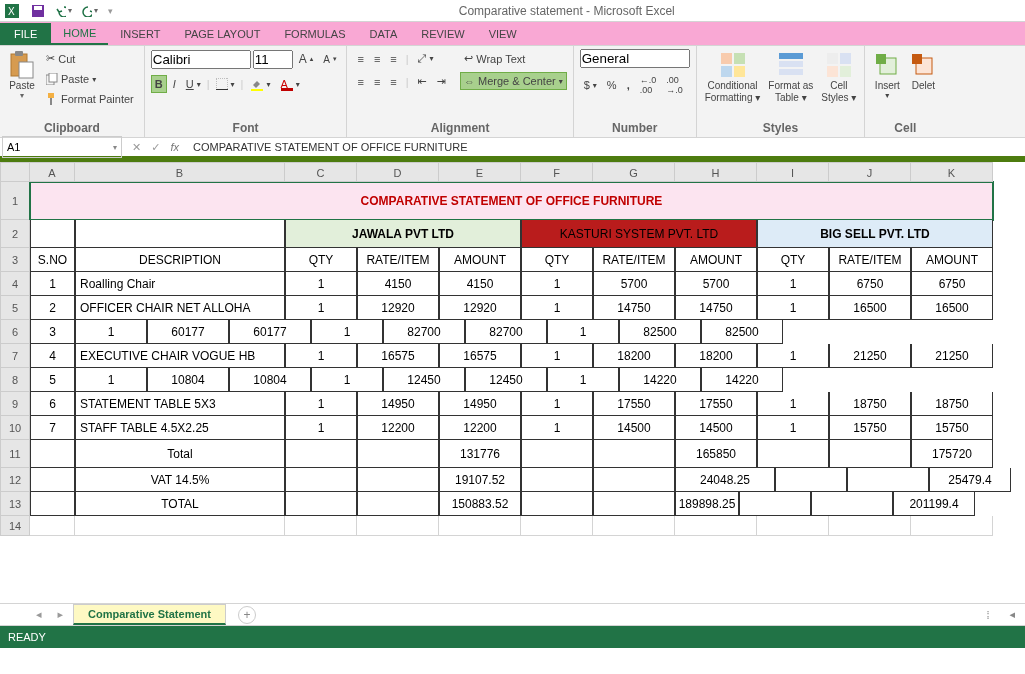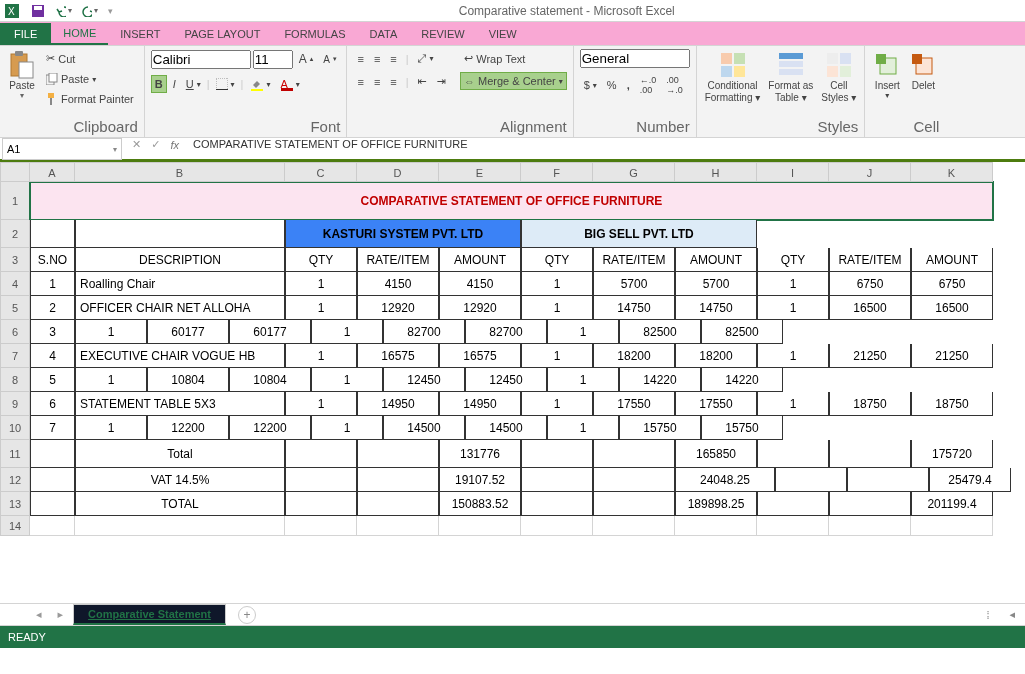--- a/index.html
+++ b/index.html
@@ -11,60 +11,60 @@
 .titlebar .title { flex: 1; text-align: center; color: #666; font-size: 12px; }
 
 .tabs { height: 24px; background: #f9a8d4; display: flex; align-items: center; border-bottom: 1px solid #d4d4d4; }
 .tabs .tab { padding: 4px 12px; font-size: 11px; color: #444; cursor: pointer; text-transform: uppercase; }
 .tabs .tab.file { background: #217346; color: #fff; padding: 5px 14px; }
 .tabs .tab.active { color: #217346; border-bottom: 2px solid #217346; font-weight: 400; }
 
 .ribbon { height: 92px; background: #f3f3f3; border-bottom: 1px solid #d4d4d4; display: flex; }
 .group { border-right: 1px solid #d4d4d4; padding: 3px 6px 2px; display: flex; flex-direction: column; position: relative; }
 .group-content { flex: 1; display: flex; align-items: flex-start; gap: 4px; }
-.group-label { text-align: right; font-size: 15px; color: #666; padding-top: 1px; }
+.group-label { text-align: center; font-size: 12px; color: #666; padding-top: 1px; font-weight: bold; }
 
 .bigbtn { display: flex; flex-direction: column; align-items: center; gap: 1px; padding: 2px; cursor: pointer; }
 .bigbtn .ico { width: 28px; height: 28px; display: flex; align-items: center; justify-content: center; }
 .bigbtn span { font-size: 10px; color: #444; line-height: 1.1; text-align: center; }
 
 .vstack { display: flex; flex-direction: column; gap: 2px; }
 .hstack { display: flex; gap: 2px; align-items: center; }
 .smallbtn { padding: 2px 3px; cursor: pointer; display: inline-flex; align-items: center; gap: 3px; font-size: 11px; color: #444; border: 1px solid transparent; }
 .smallbtn.active-green { background: #a8d08d; border: 1px solid #70ad47; }
 .fontname { width: 100px; }
 .fontsize { width: 40px; }
 
-.namebox-row { height: 24px; border-bottom: 3px solid #4d7c0f; display: flex; align-items: flex-start; }
+.namebox-row { height: 24px; border-bottom: 6px solid #4d7c0f; display: flex; align-items: center; }
 .namebox { width: 120px; height: 22px; border: 1px solid #ccc; margin: 0 2px; padding: 0 4px; font-size: 11px; display: flex; align-items: center; justify-content: space-between; }
 .fx-controls { display: flex; align-items: center; gap: 10px; padding: 0 8px; color: #999; }
 .fx-controls .fx { font-style: italic; color: #777; }
 .formula-input { flex: 1; padding: 0 6px; font-size: 11px; color: #333; }
 
 .grid-area { position: relative; height: 442px; overflow: hidden; border-bottom: 1px solid #d4d4d4; }
 .grid { position: absolute; top: 0; left: 0; }
 .colheaders { display: flex; position: sticky; top: 0; }
 .corner { width: 30px; height: 20px; background: #e6e6e6; border: 1px solid #ccc; }
 .ch { height: 20px; background: #e6e6e6; border: 1px solid #ccc; border-left: none; text-align: center; font-size: 11px; color: #555; line-height: 20px; }
 .row { display: flex; }
 .rh { width: 30px; background: #e6e6e6; border: 1px solid #ccc; border-top: none; text-align: center; font-size: 11px; color: #555; display: flex; align-items: center; justify-content: center; }
 .cell { border: 1px solid #333; border-top: none; border-left: 1px solid #333; font-size: 12px; display: flex; align-items: center; padding: 0 4px; background: #fff; overflow: hidden; white-space: nowrap; }
 .cell.nob { border: 1px solid #d4d4d4; border-top: none; border-left: none; }
 .titlecell { background: #fce4f0; color: #c00000; font-weight: bold; justify-content: center; }
 .hdr-green { background: #e2efda; font-weight: bold; justify-content: center; }
-.hdr-orange { background: #3b82f6; font-weight: bold; justify-content: center; }
+.hdr-orange { background: #b91c1c; font-weight: normal; justify-content: center; }
 .hdr-blue { background: #ddebf7; font-weight: bold; justify-content: center; }
 .bold { font-weight: normal; }
 .center { justify-content: center; }
 .selected-border { outline: 2px solid #217346; outline-offset: -1px; }
 
 .sheettabs { height: 22px; background: #fff; display: flex; align-items: center; border-bottom: 1px solid #d4d4d4; padding-left: 30px; gap: 4px; }
 .sheetnav { color: #999; padding: 0 6px; }
 .sheettab { padding: 3px 14px; font-size: 11px; }
-.sheettab.active { background: #0f172a; border: 1px solid #ccc; border-bottom: 2px solid #217346; color: #217346; font-weight: bold; text-decoration: underline; }
+.sheettab.active { background: #fef9c3; border: 1px solid #ccc; border-bottom: 2px solid #217346; color: #217346; font-weight: bold; }
 .addsheet { width: 18px; height: 18px; border: 1px solid #ccc; border-radius: 50%; display: flex; align-items: center; justify-content: center; margin-left: 8px; color: #888; font-size: 12px; }
 .scroll-ind { margin-left: auto; display: flex; align-items: center; gap: 20px; padding-right: 10px; color: #888; }
 
 .statusbar { height: 22px; background: #217346; color: #fff; display: flex; align-items: center; padding: 0 8px; font-size: 11px; }
 
 svg { display: block; }
 .dropdown-arrow::after { content: "▾"; font-size: 8px; margin-left: 2px; color: #666; }
 </style>
 </head>
 <body>
@@ -347,20 +347,21 @@
         <div class="ch" style="width:82px">K</div>
       </div>
       <div class="row">
         <div class="rh" style="height:38px">1</div>
         <div class="cell titlecell selected-border" style="width:963px;height:38px">COMPARATIVE STATEMENT OF OFFICE FURNITURE</div>
       </div>
       <div class="row">
         <div class="rh" style="height:28px">2</div>
         <div class="cell " style="width:45px;height:28px"></div>
         <div class="cell " style="width:210px;height:28px"></div>
+        <div class="cell hdr-green" style="width:236px;height:28px">JAWALA PVT LTD</div>
         <div class="cell hdr-orange" style="width:236px;height:28px">KASTURI SYSTEM PVT. LTD</div>
         <div class="cell hdr-blue" style="width:236px;height:28px">BIG SELL PVT. LTD</div>
       </div>
       <div class="row">
         <div class="rh" style="height:24px">3</div>
         <div class="cell bold center" style="width:45px;height:24px">S.NO</div>
         <div class="cell bold center" style="width:210px;height:24px">DESCRIPTION</div>
         <div class="cell bold center" style="width:72px;height:24px">QTY</div>
         <div class="cell bold center" style="width:82px;height:24px">RATE/ITEM</div>
         <div class="cell bold center" style="width:82px;height:24px">AMOUNT</div>
@@ -449,20 +450,21 @@
         <div class="cell center" style="width:72px;height:24px">1</div>
         <div class="cell center" style="width:82px;height:24px">17550</div>
         <div class="cell center" style="width:82px;height:24px">17550</div>
         <div class="cell center" style="width:72px;height:24px">1</div>
         <div class="cell center" style="width:82px;height:24px">18750</div>
         <div class="cell center" style="width:82px;height:24px">18750</div>
       </div>
       <div class="row">
         <div class="rh" style="height:24px">10</div>
         <div class="cell bold center" style="width:45px;height:24px">7</div>
+        <div class="cell bold" style="width:210px;height:24px">STAFF TABLE 4.5X2.25</div>
         <div class="cell center" style="width:72px;height:24px">1</div>
         <div class="cell center" style="width:82px;height:24px">12200</div>
         <div class="cell center" style="width:82px;height:24px">12200</div>
         <div class="cell center" style="width:72px;height:24px">1</div>
         <div class="cell center" style="width:82px;height:24px">14500</div>
         <div class="cell center" style="width:82px;height:24px">14500</div>
         <div class="cell center" style="width:72px;height:24px">1</div>
         <div class="cell center" style="width:82px;height:24px">15750</div>
         <div class="cell center" style="width:82px;height:24px">15750</div>
       </div>
@@ -496,21 +498,21 @@
       </div>
       <div class="row">
         <div class="rh" style="height:24px">13</div>
         <div class="cell " style="width:45px;height:24px"></div>
         <div class="cell bold center" style="width:210px;height:24px">TOTAL</div>
         <div class="cell " style="width:72px;height:24px"></div>
         <div class="cell " style="width:82px;height:24px"></div>
         <div class="cell bold center" style="width:82px;height:24px">150883.52</div>
         <div class="cell " style="width:72px;height:24px"></div>
         <div class="cell " style="width:82px;height:24px"></div>
-        <div class="cell bold center" style="width:82px;height:24px">189898.25</div>
+        <div class="cell bold center" style="width:64px;height:24px">189898.25</div>
         <div class="cell " style="width:72px;height:24px"></div>
         <div class="cell " style="width:82px;height:24px"></div>
         <div class="cell bold center" style="width:82px;height:24px">201199.4</div>
       </div>
       <div class="row">
         <div class="rh" style="height:20px">14</div>
         <div class="cell nob" style="width:45px;height:20px"></div>
         <div class="cell nob" style="width:210px;height:20px"></div>
         <div class="cell nob" style="width:72px;height:20px"></div>
         <div class="cell nob" style="width:82px;height:20px"></div>

